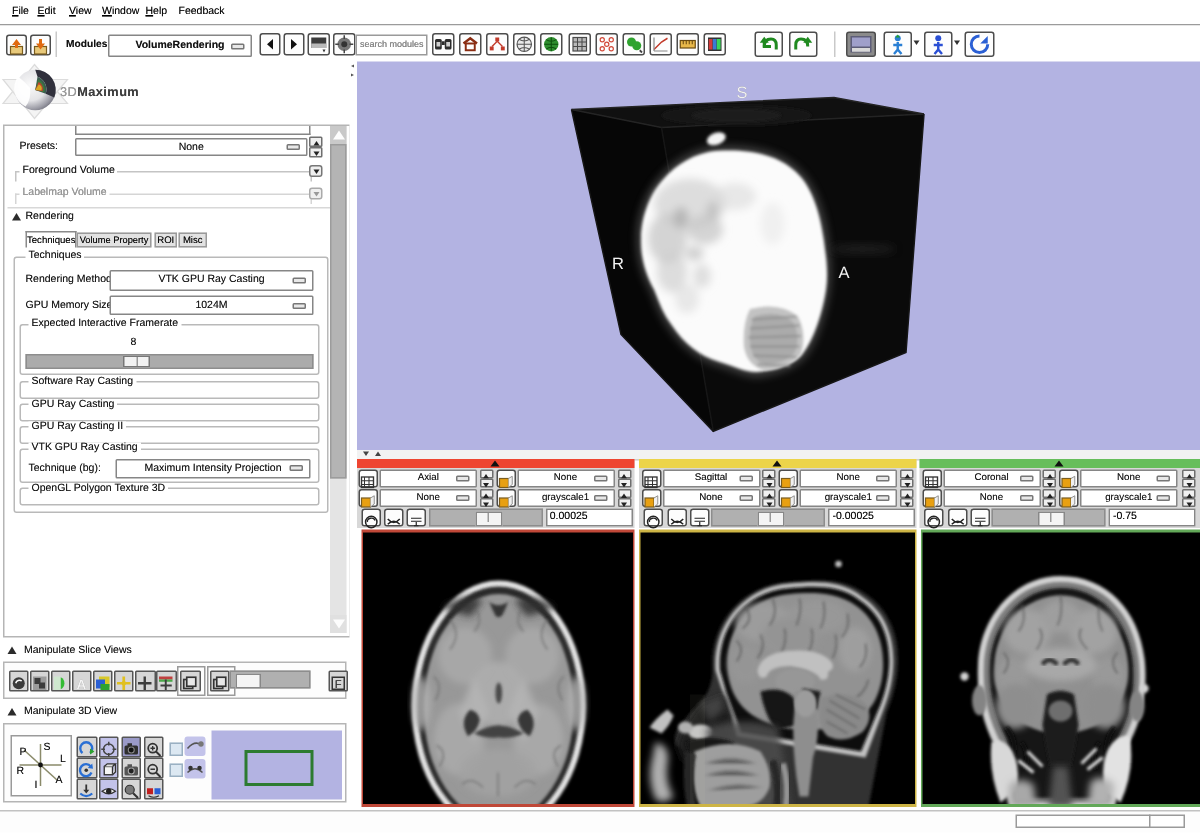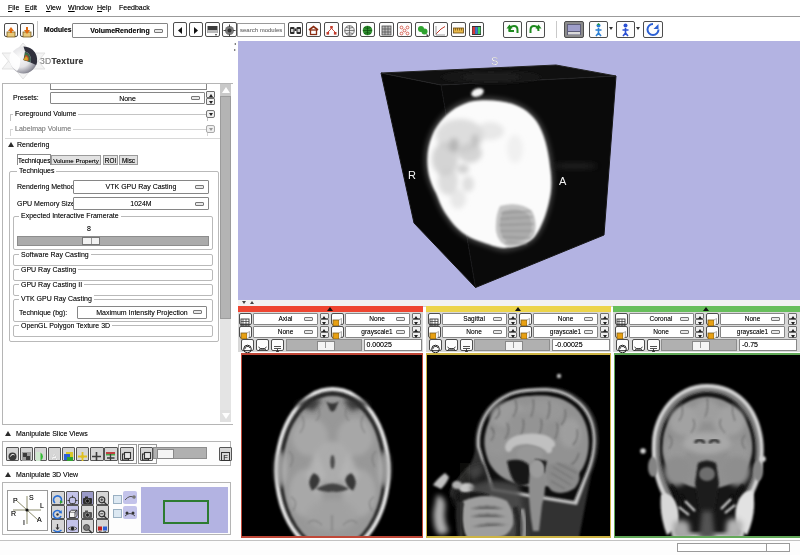--- a/index.html
+++ b/index.html
@@ -174,21 +174,21 @@
     <polygon points="23,38 45,12 2,12"></polygon>
    </g>
    <circle cx="23.5" cy="19" r="13.5" fill="url(#lgsph)"></circle>
    <path d="M23.5 5.5 A13.5 13.5 0 0 1 36.2 24 L30.5 21.5 A9 9 0 0 0 25 10.2 Z" fill="#30303c"></path>
    <path d="M25 10.2 A9 9 0 0 1 30.5 21.5 L23.5 19 Z" fill="#3c5a50"></path>
    <path d="M25.3 12 A6.8 6.8 0 0 1 29.4 20.5 L23.5 19 Z" fill="#3c7a3c"></path>
    <path d="M25.7 13.7 A5 5 0 0 1 28.4 19.9 L23.5 19 Z" fill="#c04030"></path>
    <path d="M25.9 15.2 A3.4 3.4 0 0 1 27.6 19.4 L23.5 19 Z" fill="#d8a825"></path>
    <path d="M12 10 A13.5 13.5 0 0 0 17 30 Q21 25.5 20 17.5 Q16.5 13.5 12 10 Z" fill="#ffffff" opacity="0.92"></path>
   </svg>
-  <span class="abs" style="left:40px;top:14.5px;font-size:8.5px;color:#9a9a9a;letter-spacing:0.3px;">3D<b style="color:#3c3c3c;">Texture</b></span>
+  <span class="abs" style="left:40px;top:14.5px;font-size:8.5px;color:#9a9a9a;letter-spacing:0.3px;">3D<b style="color:#3c3c3c;">Maximum</b></span>
  </div>
 
  <div class="abs" id="scrollpanel" style="left:2px;top:42px;width:230px;height:340px;border:1px solid #b5b5b5;background:#fff;">
 
   <div class="abs" style="left:47px;top:0px;width:155px;height:5px;border:1px solid #868686;border-top:none;background:#fff;"></div>
 
   <span class="lbl" style="left:10px;top:10px;">Presets:</span>
   <div class="combo" style="left:47px;top:8px;width:155px;height:12px;line-height:11px;">None<span class="dash"></span></div>
   <div class="spin" style="left:203px;top:7px;height:14px;">
         <div class="up"></div>

